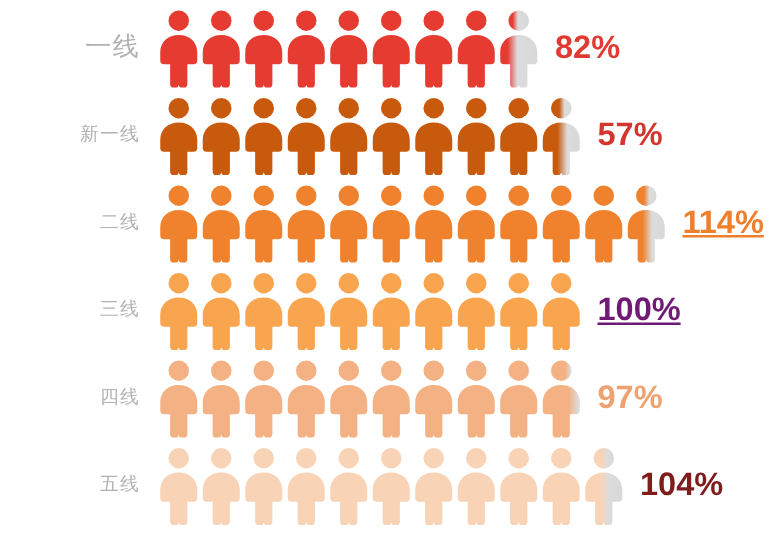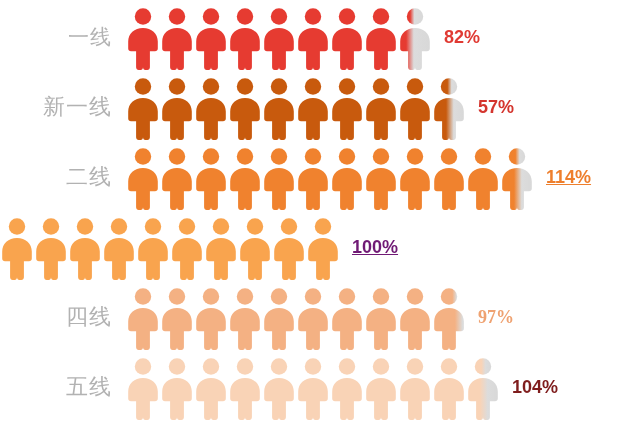--- a/index.html
+++ b/index.html
@@ -22,42 +22,42 @@
     display:flex;
     align-items:center;
     height:70px;
     box-sizing:border-box;
   }
   .row-label{
     width:126px;
     text-align:right;
     padding-right:14px;
     box-sizing:border-box;
-    font-size:22px;
+    font-size:15px;
     letter-spacing:1px;
     color:#b2b2b2;
     white-space:nowrap;
     flex:0 0 126px;
   }
   .icons{
     display:flex;
     align-items:flex-end;
     flex:0 0 auto;
     height:68px;
   }
   .person{
     width:34px;
     height:64px;
     position:relative;
     flex:0 0 34px;
     display:block;
   }
   .person svg{display:block;width:34px;height:64px;}
   .value{
-    font-size:18px;
+    font-size:26px;
     font-weight:bold;
     white-space:nowrap;
     padding-left:12px;
     letter-spacing:0px;
   }
   .r0 .row-label{font-size:21px;}
 </style>
 </head>
 <body>
 
@@ -284,20 +284,21 @@
               </linearGradient>
             </defs>
             <circle cx="17" cy="9.5" r="8.2" fill="url(#gp2)"></circle>
             <path d="M17 21 C8.4 21 2.2 26.6 2.2 34.6 L2.2 41.5 C2.2 43.2 3.4 44.3 5 44.3 L10.1 44.3 L10.1 60.3 C10.1 61.9 11.2 63 12.7 63 L14.6 63 C16.1 63 17 61.9 17 60.3 L17 46.5 L17 60.3 C17 61.9 17.9 63 19.4 63 L21.3 63 C22.8 63 23.9 61.9 23.9 60.3 L23.9 44.3 L29 44.3 C30.6 44.3 31.8 43.2 31.8 41.5 L31.8 34.6 C31.8 26.6 25.6 21 17 21 Z" fill="url(#gp2)"></path>
           </svg>
         </span>
       </div>
       <div class="value" style="color: rgb(238, 127, 45); text-decoration: underline;">114%</div>
     </div>
     <div class="row r3">
+      <div class="row-label">三线</div>
       <div class="icons">
         <span class="person">
           <svg viewBox="0 0 34 64" width="34" height="64">
             <circle cx="17" cy="9.5" r="8.2" fill="#F9A44E"></circle>
             <path d="M17 21 C8.4 21 2.2 26.6 2.2 34.6 L2.2 41.5 C2.2 43.2 3.4 44.3 5 44.3 L10.1 44.3 L10.1 60.3 C10.1 61.9 11.2 63 12.7 63 L14.6 63 C16.1 63 17 61.9 17 60.3 L17 46.5 L17 60.3 C17 61.9 17.9 63 19.4 63 L21.3 63 C22.8 63 23.9 61.9 23.9 60.3 L23.9 44.3 L29 44.3 C30.6 44.3 31.8 43.2 31.8 41.5 L31.8 34.6 C31.8 26.6 25.6 21 17 21 Z" fill="#F9A44E"></path>
           </svg>
         </span>
         <span class="person">
           <svg viewBox="0 0 34 64" width="34" height="64">
             <circle cx="17" cy="9.5" r="8.2" fill="#F9A44E"></circle>
@@ -420,21 +421,21 @@
                 <stop offset="70%" stop-color="#F4B183"></stop>
                 <stop offset="96%" stop-color="#DCDCDC"></stop>
                 <stop offset="100%" stop-color="#D8D8D8"></stop>
               </linearGradient>
             </defs>
             <circle cx="17" cy="9.5" r="8.2" fill="url(#gp4)"></circle>
             <path d="M17 21 C8.4 21 2.2 26.6 2.2 34.6 L2.2 41.5 C2.2 43.2 3.4 44.3 5 44.3 L10.1 44.3 L10.1 60.3 C10.1 61.9 11.2 63 12.7 63 L14.6 63 C16.1 63 17 61.9 17 60.3 L17 46.5 L17 60.3 C17 61.9 17.9 63 19.4 63 L21.3 63 C22.8 63 23.9 61.9 23.9 60.3 L23.9 44.3 L29 44.3 C30.6 44.3 31.8 43.2 31.8 41.5 L31.8 34.6 C31.8 26.6 25.6 21 17 21 Z" fill="url(#gp4)"></path>
           </svg>
         </span>
       </div>
-      <div class="value" style="color: rgb(239, 162, 113); font-family: Liberation Serif, serif;">97%</div>
+      <div class="value" style="color: rgb(239, 162, 113);">97%</div>
     </div>
     <div class="row r5">
       <div class="row-label">五线</div>
       <div class="icons">
         <span class="person">
           <svg viewBox="0 0 34 64" width="34" height="64">
             <circle cx="17" cy="9.5" r="8.2" fill="#F9D3B6"></circle>
             <path d="M17 21 C8.4 21 2.2 26.6 2.2 34.6 L2.2 41.5 C2.2 43.2 3.4 44.3 5 44.3 L10.1 44.3 L10.1 60.3 C10.1 61.9 11.2 63 12.7 63 L14.6 63 C16.1 63 17 61.9 17 60.3 L17 46.5 L17 60.3 C17 61.9 17.9 63 19.4 63 L21.3 63 C22.8 63 23.9 61.9 23.9 60.3 L23.9 44.3 L29 44.3 C30.6 44.3 31.8 43.2 31.8 41.5 L31.8 34.6 C31.8 26.6 25.6 21 17 21 Z" fill="#F9D3B6"></path>
           </svg>
         </span>

